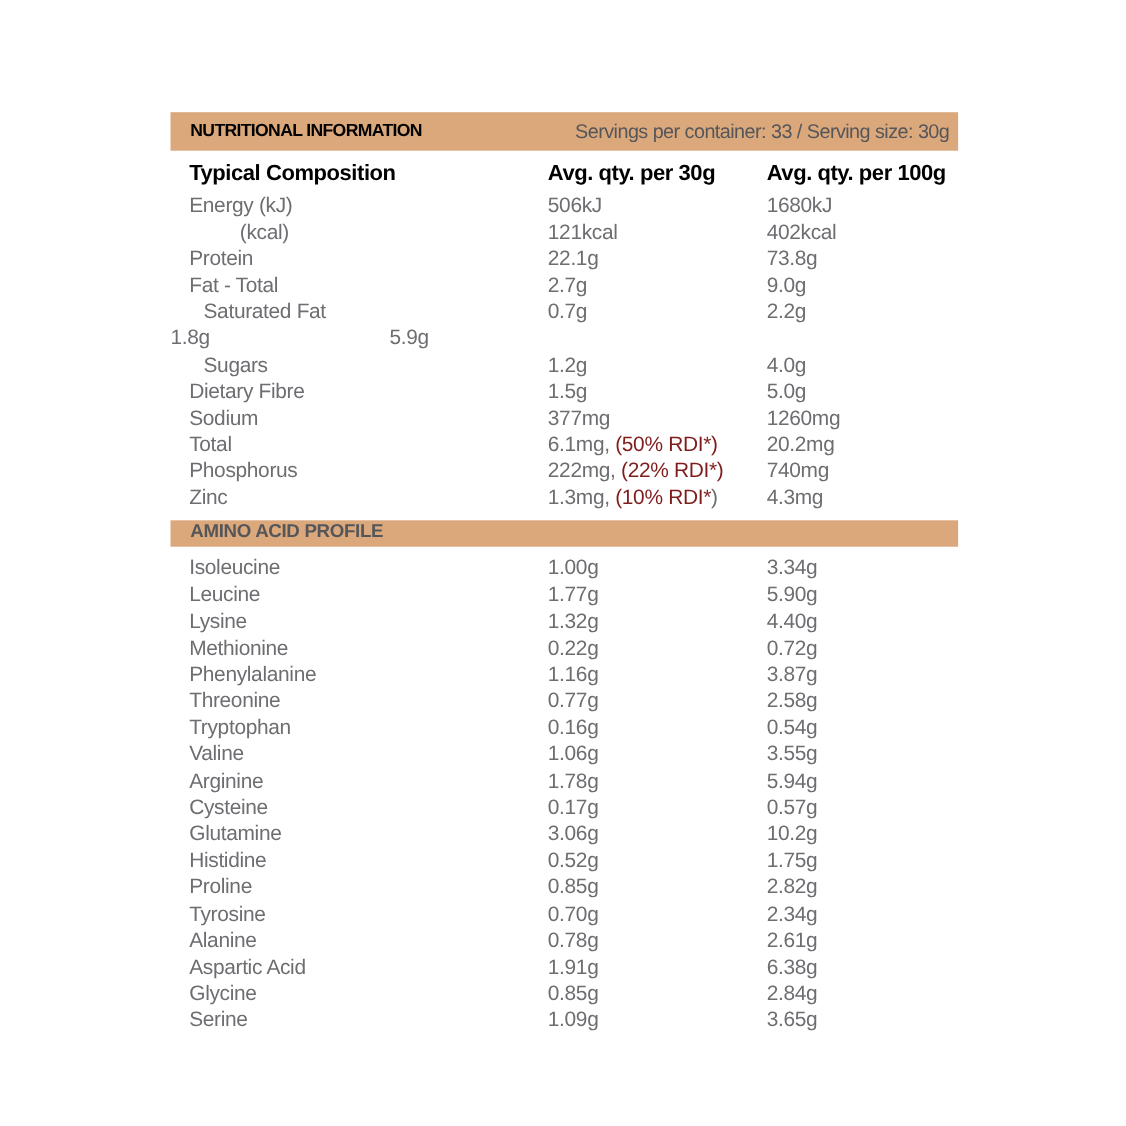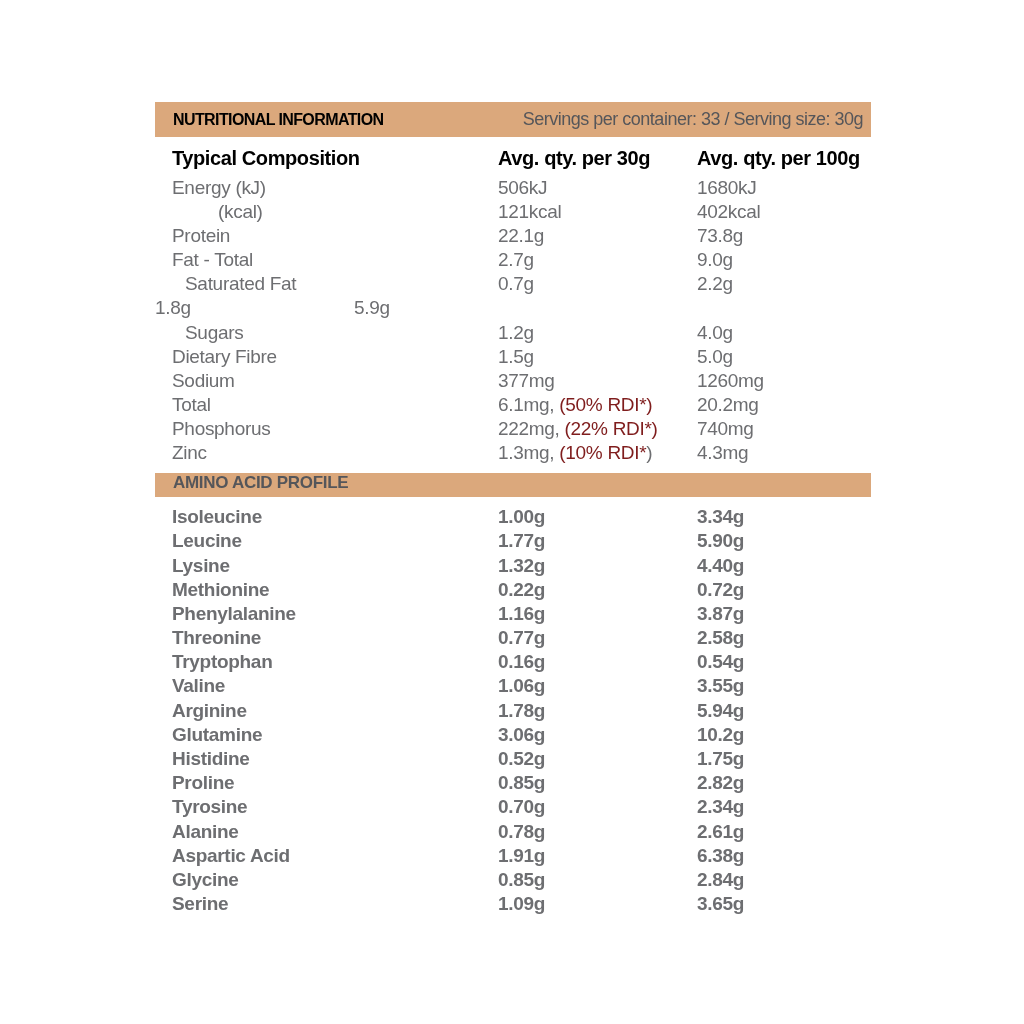--- a/index.html
+++ b/index.html
@@ -16,21 +16,21 @@
   .c2{width:199px;}
   .c3{flex:1;}
   .rows{margin-top:6px;font-size:19px;letter-spacing:-0.3px;}
   .row{display:flex;height:24.1px;line-height:24.1px;}
   .arow{height:24.2px;line-height:24.2px;}
   .ind1{padding-left:30px;}
   .ind2{padding-left:63px;}
   .b{font-weight:normal;color:#7f1d1d;}
   .amino-bar{margin-top:8px;background:#dba87c;height:24px;display:flex;
              padding-left:18px;font-weight:bold;font-size:17px;color:#55565a;letter-spacing:-0.3px;}
-  .amino-rows{margin-top:8px;font-size:19px;letter-spacing:-0.3px;font-weight:bold;}
+  .amino-rows{margin-top:8px;font-size:19px;letter-spacing:-0.3px;}
 </style>
 </head>
 <body>
 
 <div class="panel">
 
   <div class="bar">
     <span class="bar-title">NUTRITIONAL INFORMATION</span>
     <span class="bar-servings">Servings per container: 33 / Serving size: 30g</span>
   </div>
@@ -147,20 +147,25 @@
       <div class="c1">Valine</div>
       <div class="c2">1.06g</div>
       <div class="c3">3.55g</div>
     </div>
     <div class="row arow">
       <div class="c1">Arginine</div>
       <div class="c2">1.78g</div>
       <div class="c3">5.94g</div>
     </div>
     <div class="row arow">
+      <div class="c1">Cysteine</div>
+      <div class="c2">0.17g</div>
+      <div class="c3">0.57g</div>
+    </div>
+    <div class="row arow">
       <div class="c1">Glutamine</div>
       <div class="c2">3.06g</div>
       <div class="c3">10.2g</div>
     </div>
     <div class="row arow">
       <div class="c1">Histidine</div>
       <div class="c2">0.52g</div>
       <div class="c3">1.75g</div>
     </div>
     <div class="row arow">

